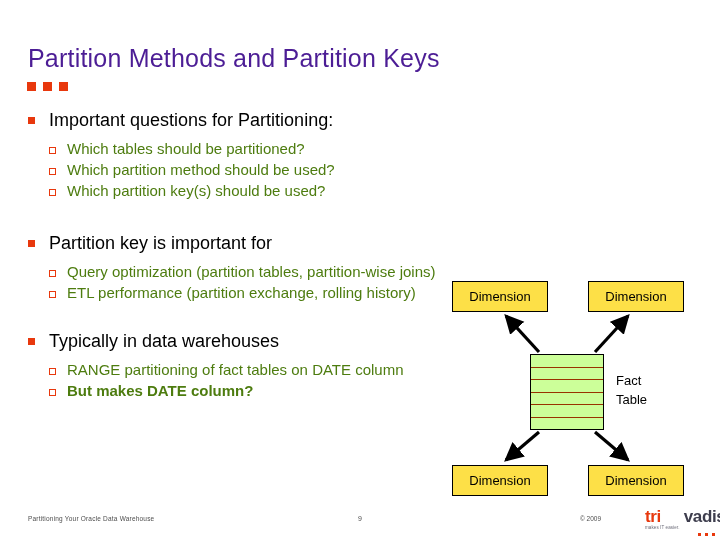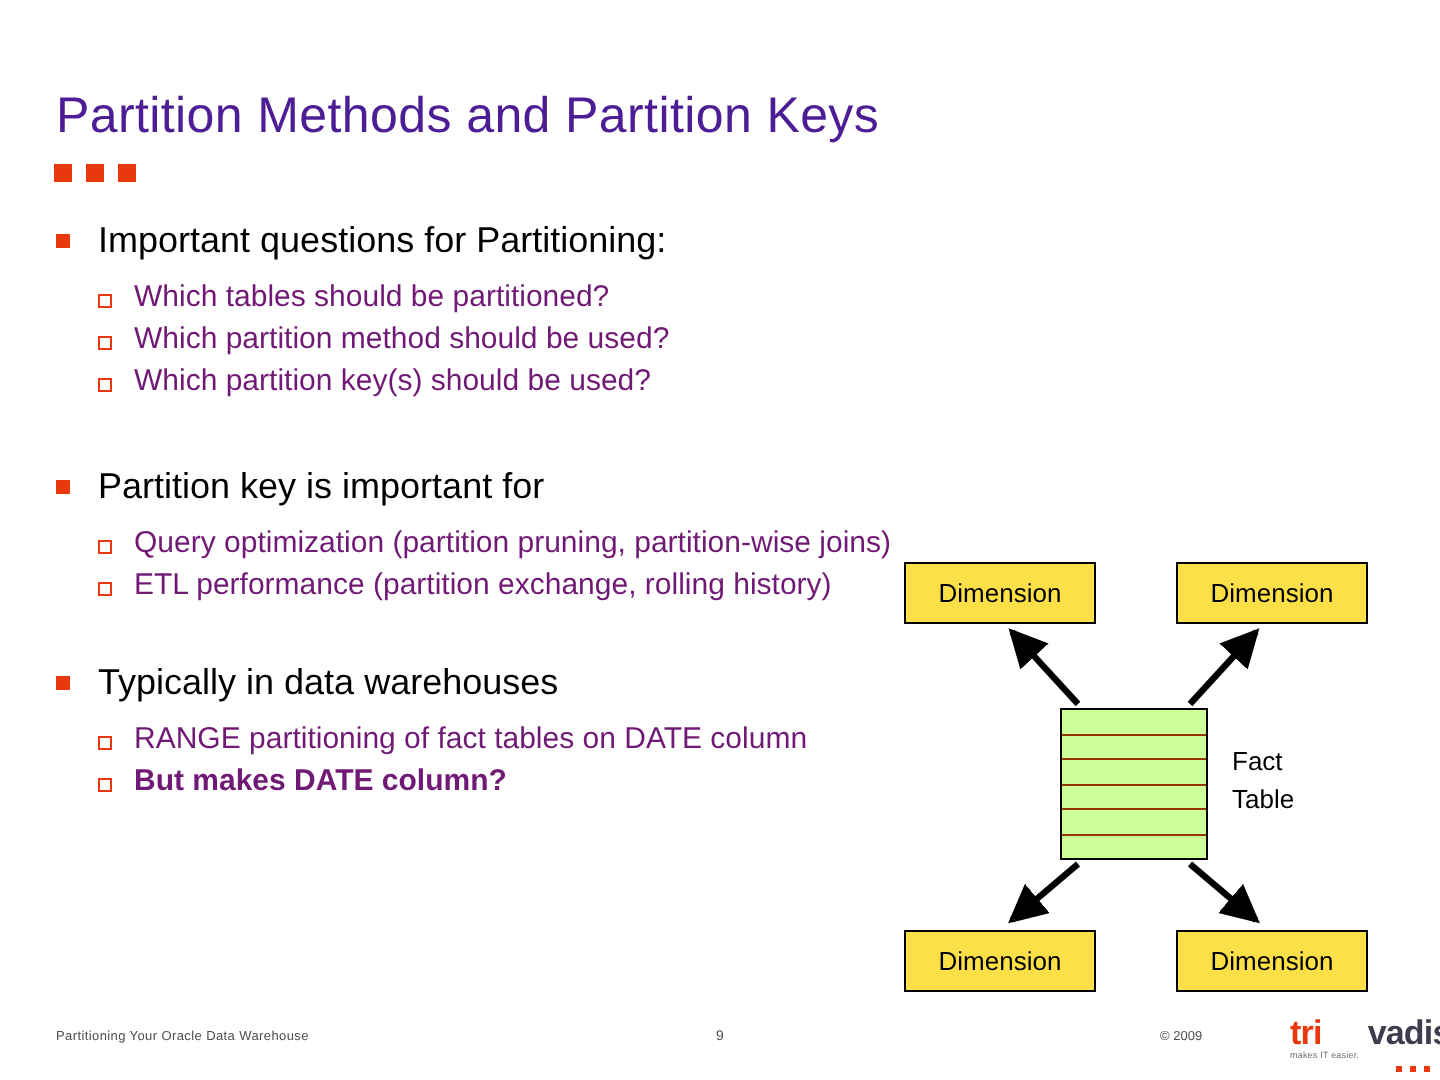--- a/index.html
+++ b/index.html
@@ -78,21 +78,21 @@
     width: 5px;
     height: 5px;
     border: 1px solid #e8380d;
     background: transparent;
     margin-top: 9px;
     margin-right: 11px;
   }
   .lvl2 .text {
     font-size: 15px;
     line-height: 21px;
-    color: #701a75;
+    color: #4d7c0f;
   }
   .lvl2 .text.bold { font-weight: bold; }
 
   .sec-gap-1 { height: 22px; }
   .sec-gap-2 { height: 18px; }
 
   
   .diagram {
     position: absolute;
     left: 440px;
@@ -246,21 +246,21 @@
 
   <div class="sec-gap-1"></div>
 
   <div class="lvl1">
     <span class="marker"></span>
     <span class="text">Partition key is important for</span>
   </div>
   <div class="lvl2-group">
     <div class="lvl2">
       <span class="marker"></span>
-      <span class="text">Query optimization (partition pruning, partition-wise joins)</span>
+      <span class="text">Query optimization (partition tables, partition-wise joins)</span>
     </div>
     <div class="lvl2">
       <span class="marker"></span>
       <span class="text">ETL performance (partition exchange, rolling history)</span>
     </div>
   </div>
 
   <div class="sec-gap-2"></div>
 
   <div class="lvl1">

